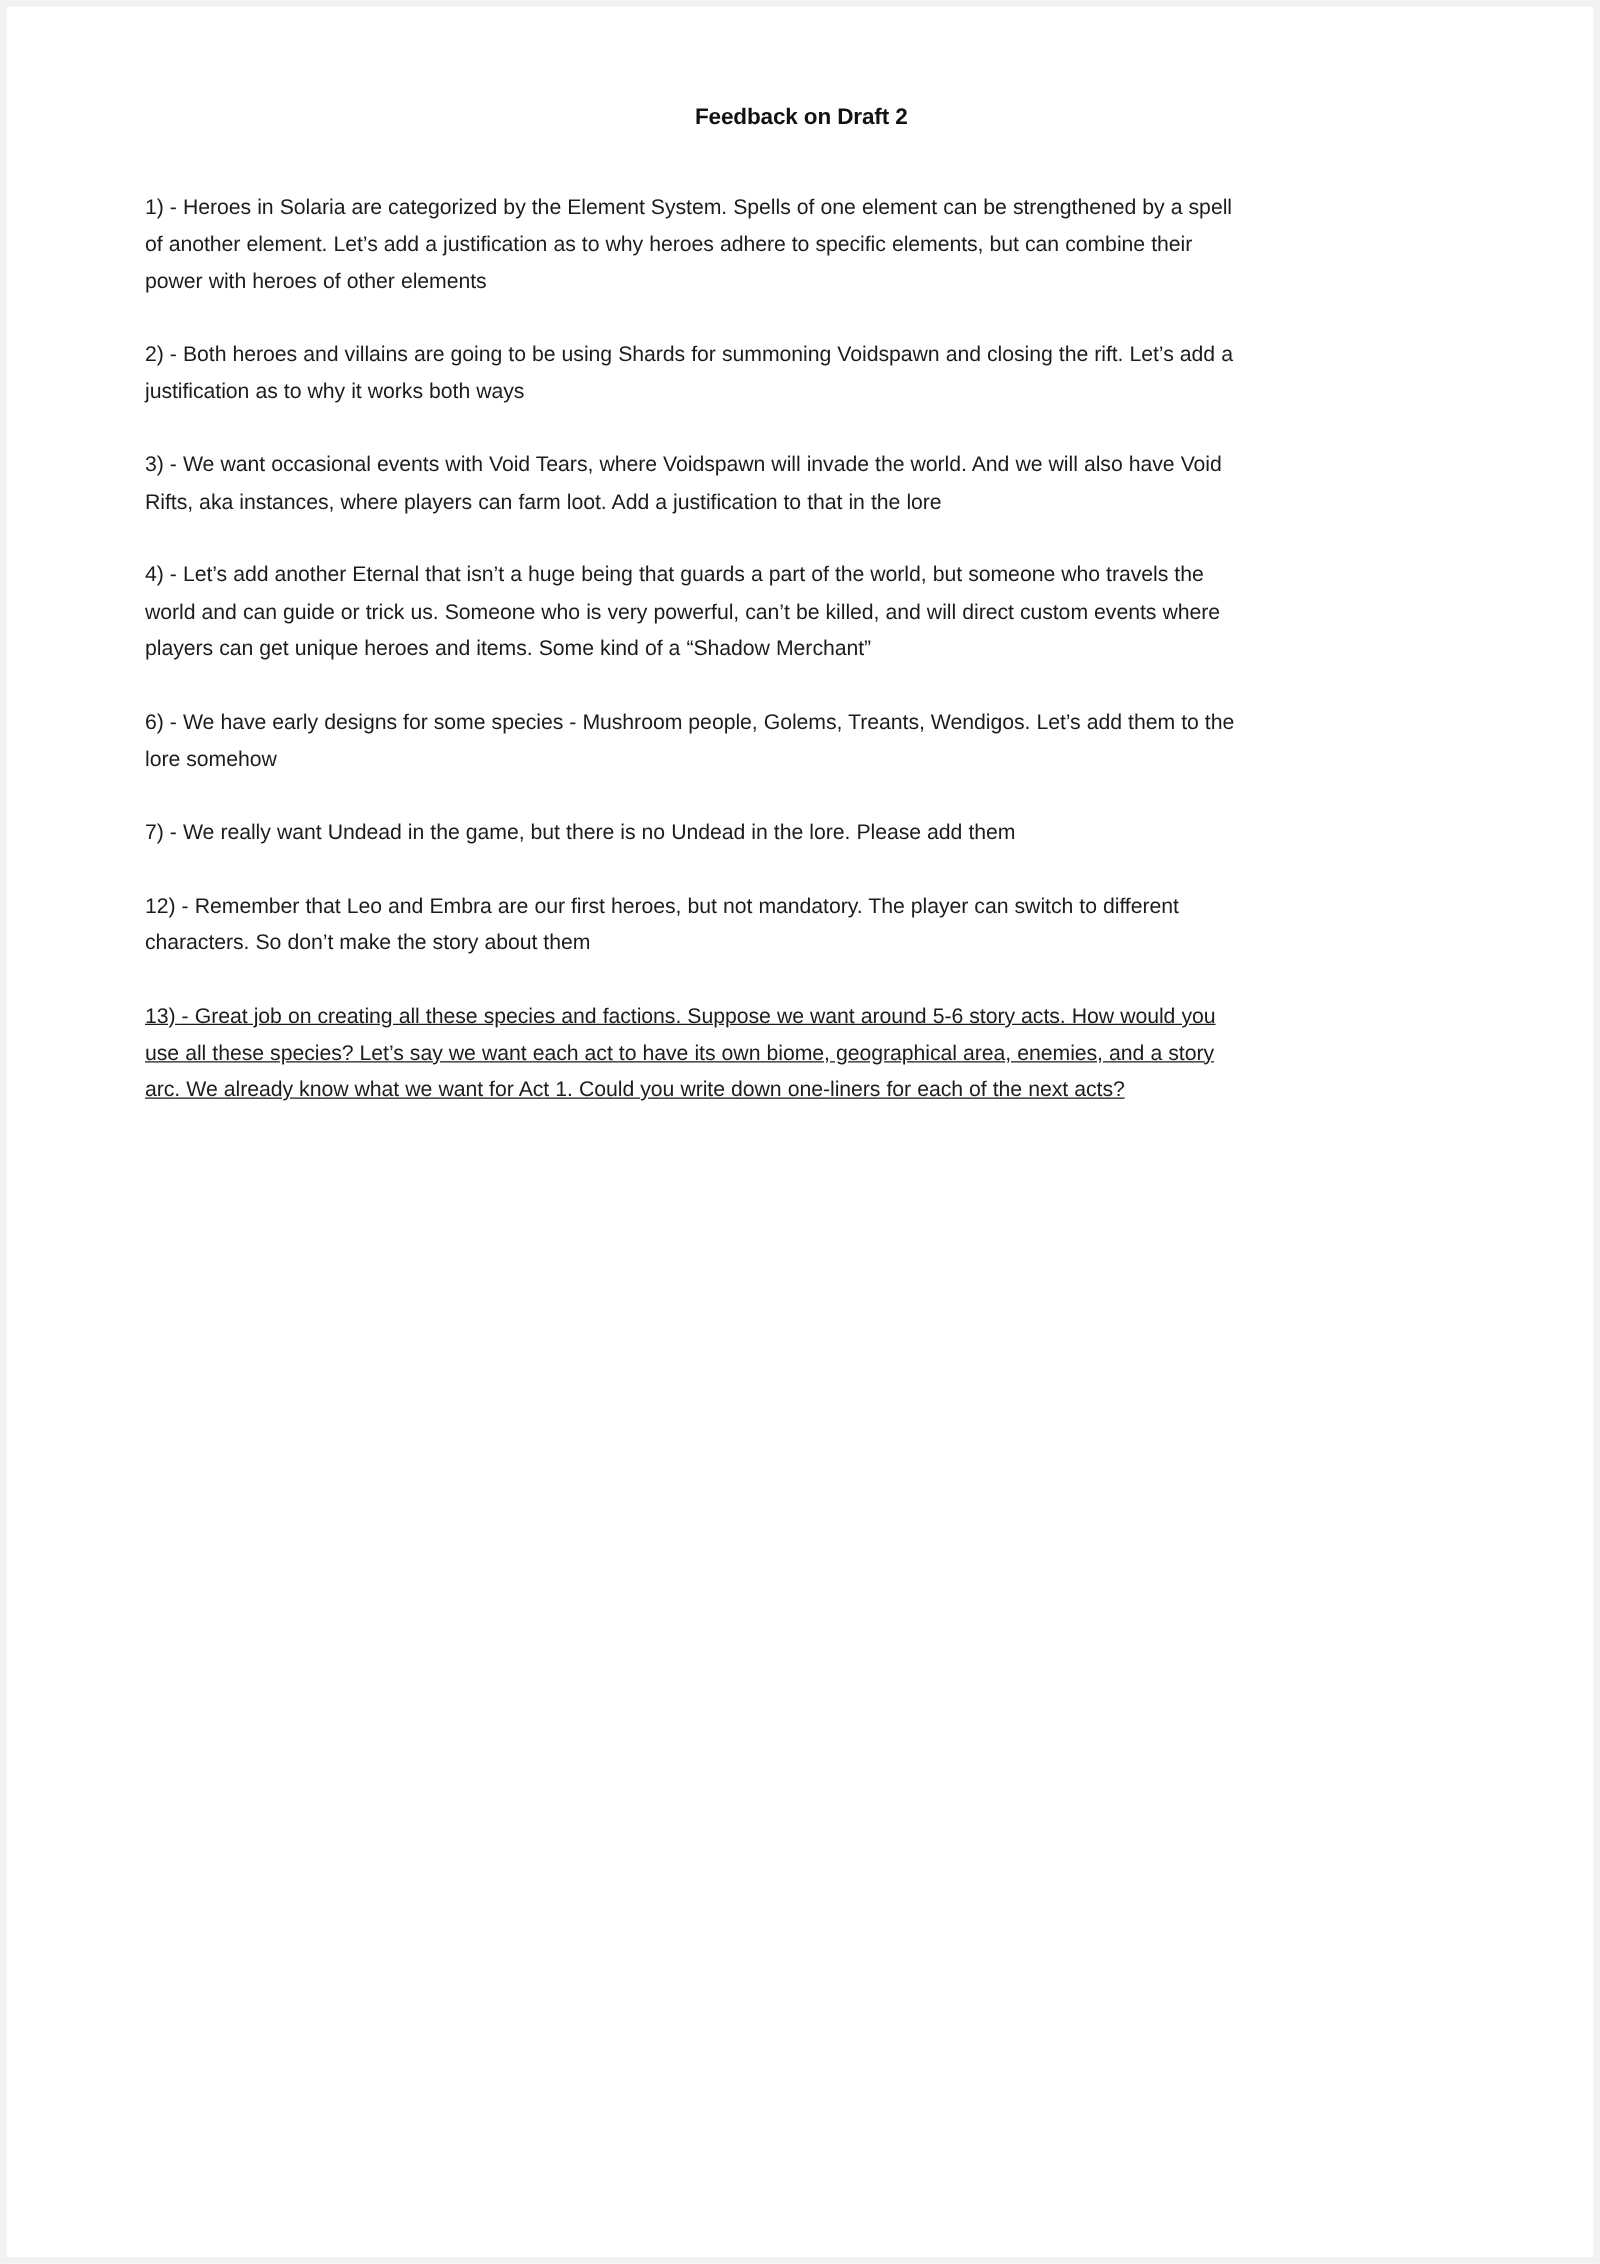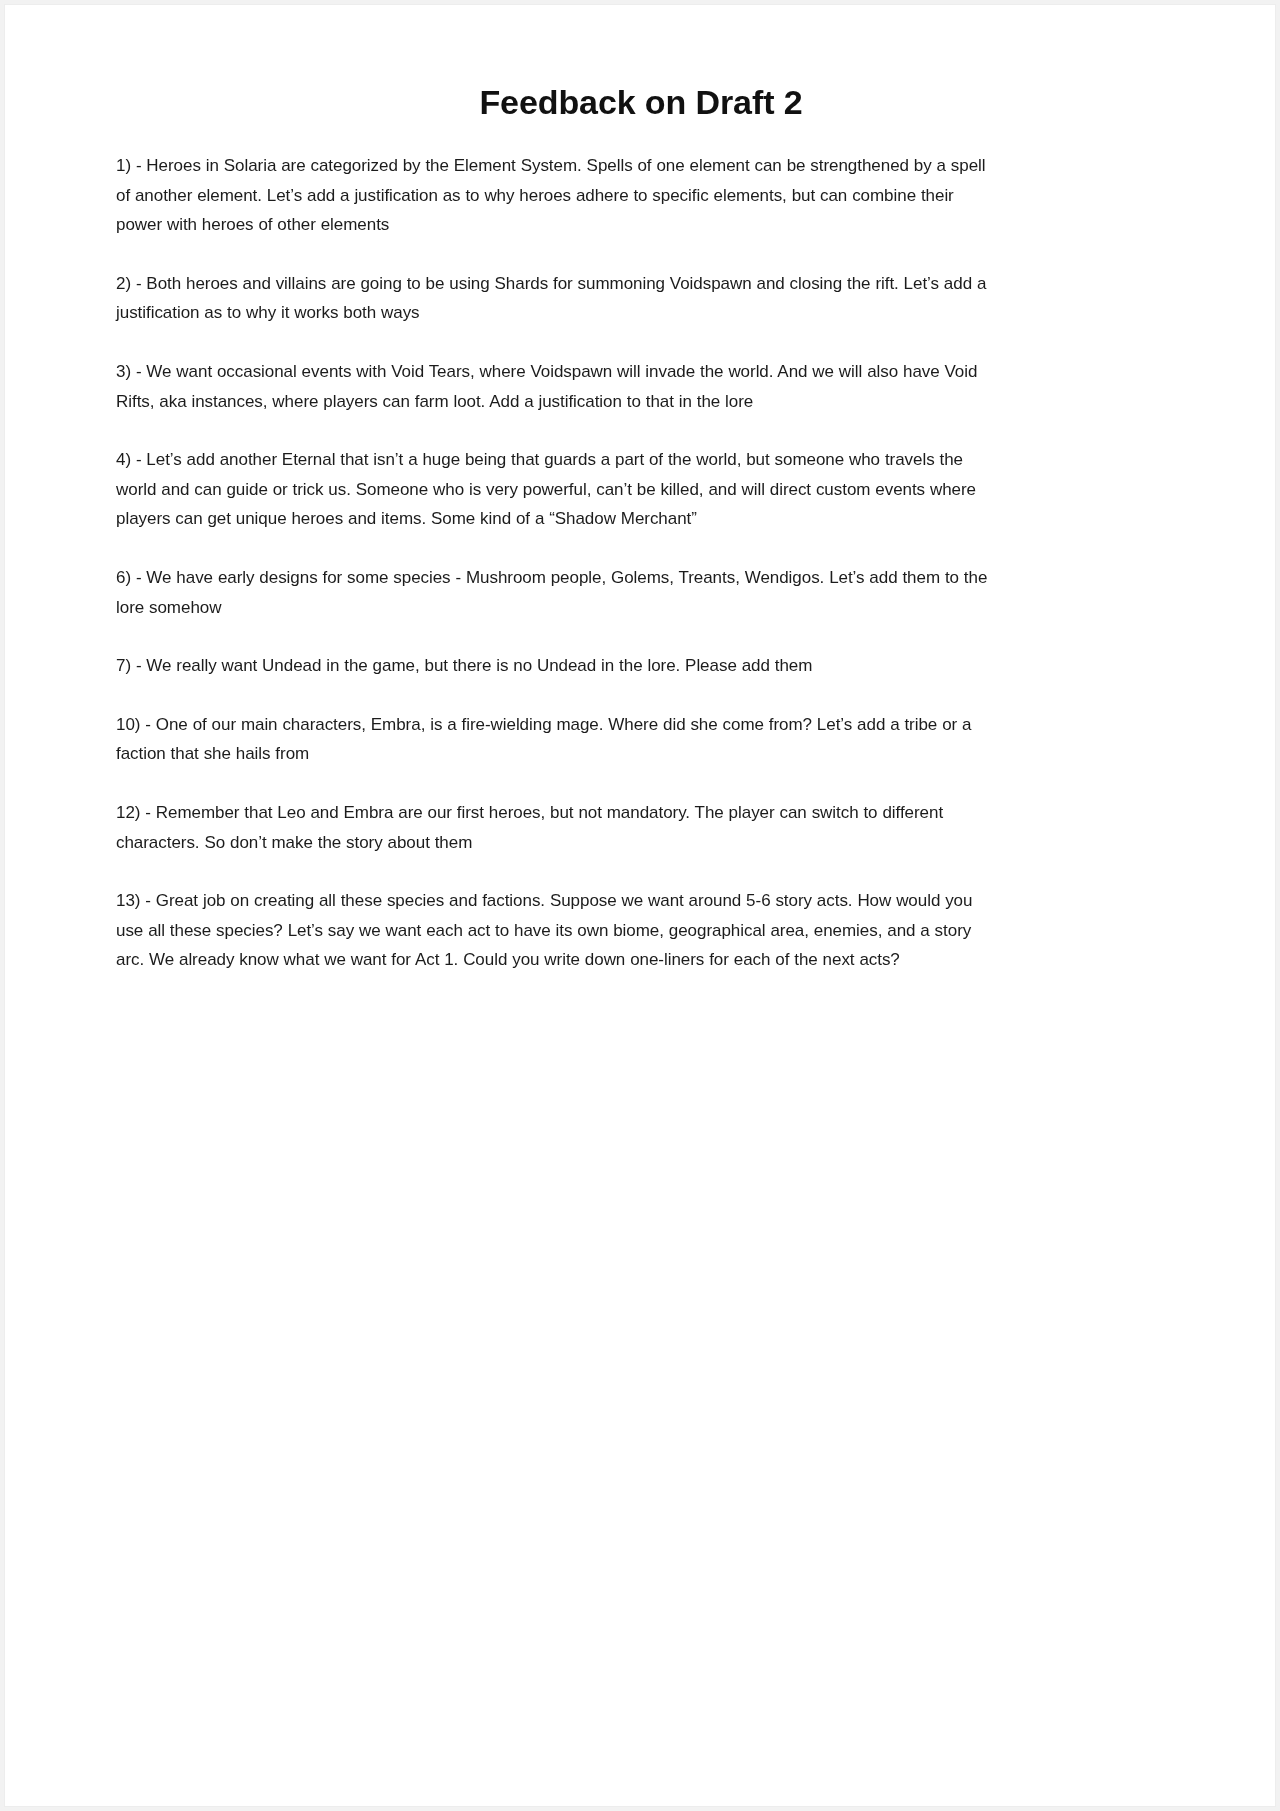--- a/index.html
+++ b/index.html
@@ -25,54 +25,53 @@
     overflow: hidden;
   }
   .doc-title {
     margin: 0;
     padding: 0;
     position: absolute;
     left: 0;
     top: 78px;
     width: 1272px;
     text-align: center;
-    font-size: 34px;
+    font-size: 18px;
     font-weight: bold;
     color: #111111;
     letter-spacing: -0.1px;
   }
   .body-block {
     position: absolute;
     left: 111px;
     top: 146px;
     width: 884px;
   }
   .para {
     margin: 0 0 29px 0;
     font-size: 17px;
     line-height: 29.6px;
     color: #1c1c1c;
     text-align: left;
     letter-spacing: -0.05px;
     word-spacing: 0.2px;
   }
-  .para:last-child { margin-bottom: 0; }
+  .para:last-child { margin-bottom: 0; text-decoration: underline; }
 </style>
 </head>
 <body>
 
 <div class="page">
 
   <h1 class="doc-title">Feedback on Draft 2</h1>
 
   <div class="body-block">
     <p class="para">1) - Heroes in Solaria are categorized by the Element System. Spells of one element can be strengthened by a spell of another element. Let’s add a justification as to why heroes adhere to specific elements, but can combine their power with heroes of other elements</p>
     <p class="para">2) - Both heroes and villains are going to be using Shards for summoning Voidspawn and closing the rift. Let’s add a justification as to why it works both ways</p>
     <p class="para">3) - We want occasional events with Void Tears, where Voidspawn will invade the world. And we will also have Void Rifts, aka instances, where players can farm loot. Add a justification to that in the lore</p>
     <p class="para">4) - Let’s add another Eternal that isn’t a huge being that guards a part of the world, but someone who travels the world and can guide or trick us. Someone who is very powerful, can’t be killed, and will direct custom events where players can get unique heroes and items. Some kind of a “Shadow Merchant”</p>
     <p class="para">6) - We have early designs for some species - Mushroom people, Golems, Treants, Wendigos. Let’s add them to the lore somehow</p>
     <p class="para">7) - We really want Undead in the game, but there is no Undead in the lore. Please add them</p>
-    <p class="para">10) - One of our main characters, Embra, is a fire-wielding mage. Where did she come from? Let’s add a tribe or a faction that she hails from</p>
     <p class="para">12) - Remember that Leo and Embra are our first heroes, but not mandatory. The player can switch to different characters. So don’t make the story about them</p>
     <p class="para">13) - Great job on creating all these species and factions. Suppose we want around 5-6 story acts. How would you use all these species? Let’s say we want each act to have its own biome, geographical area, enemies, and a story arc. We already know what we want for Act 1. Could you write down one-liners for each of the next acts?</p>
   </div>
 
 </div>
 
 </body></html>

